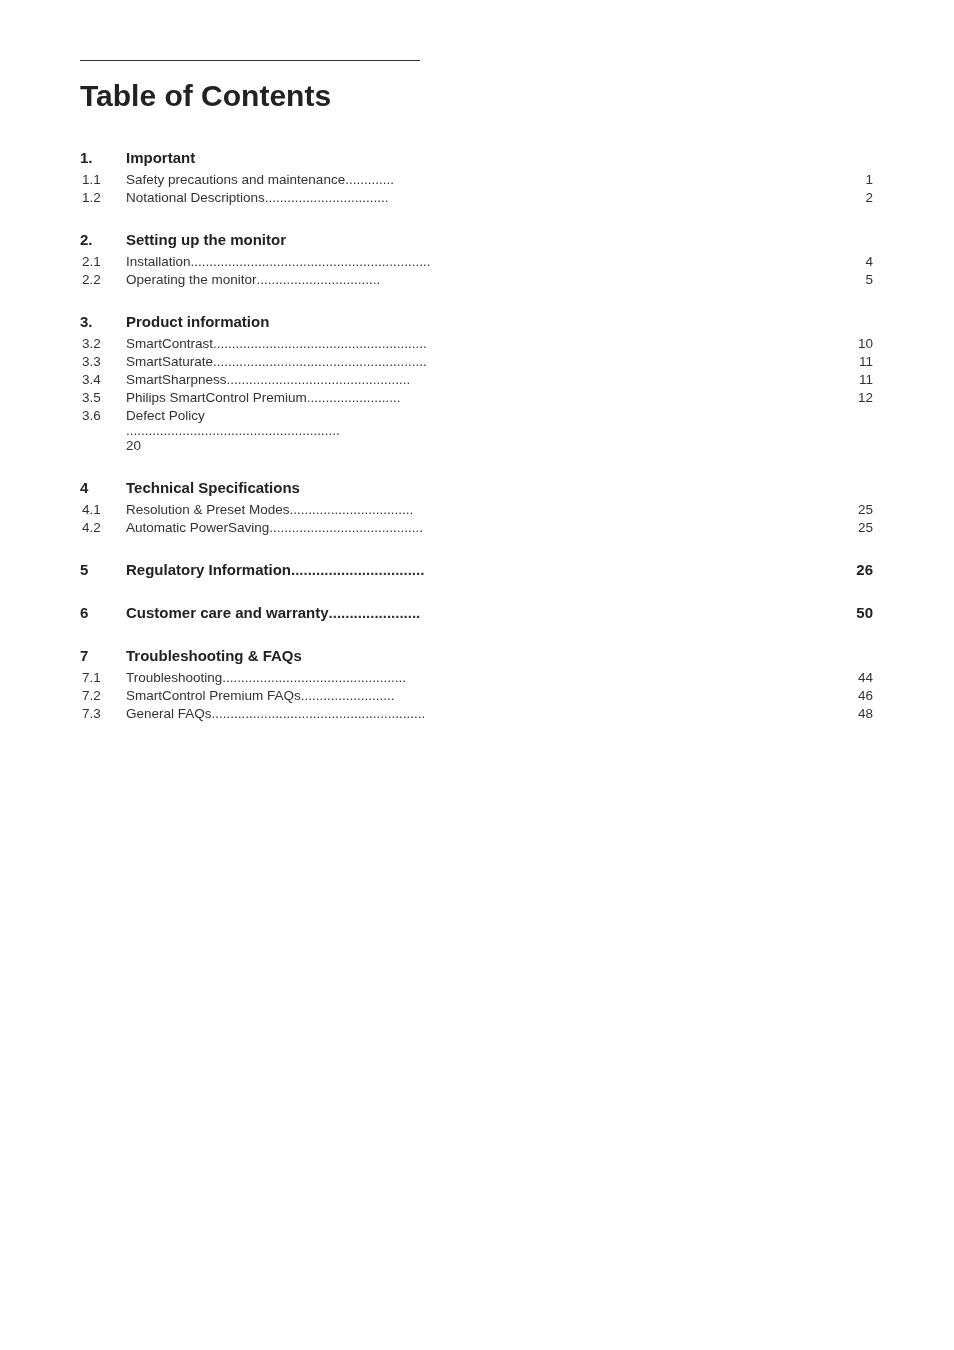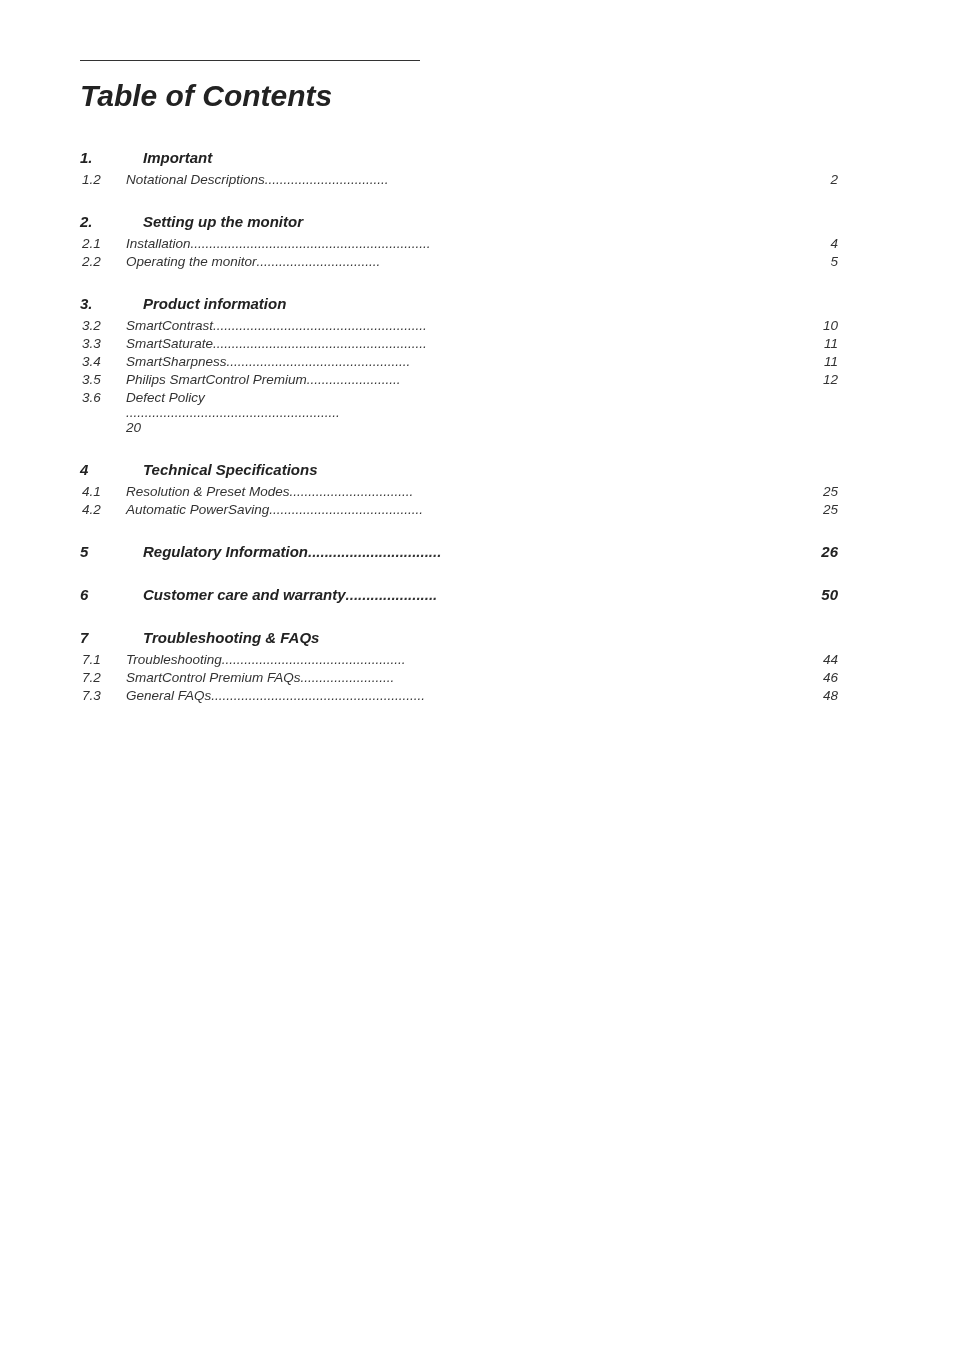--- a/index.html
+++ b/index.html
@@ -11,23 +11,22 @@
     body {
       background: #ffffff;
       font-family: Arial, Helvetica, sans-serif;
       font-size: 14px;
       color: #222222;
       width: 954px;
       min-height: 1350px;
     }
 
     .page {
-      padding: 60px 116px 60px 80px;
+      padding: 60px 81px 60px 80px;
       max-width: 954px;
-      font-style: italic;
     }
 
     .top-rule {
       border: none;
       border-top: 1.5px solid #333;
       width: 340px;
       margin-bottom: 18px;
     }
 
     .page-title {
@@ -91,21 +90,20 @@
     .main-section-row .sec-num {
       font-size: 15px;
       font-weight: bold;
       min-width: 46px;
     }
 
     .main-section-row .sec-content {
       display: flex;
       flex: 1;
       align-items: baseline;
-      margin-left: 17px;
     }
 
     .main-section-row .sec-label {
       font-size: 15px;
       font-weight: bold;
       color: #222;
       white-space: nowrap;
     }
 
     .main-section-row .dots-fill {
@@ -175,20 +173,28 @@
 
 <div class="page">
   <hr class="top-rule">
   <h1 class="page-title">Table of Contents</h1>
 
   <div class="subsection-block">
     <div class="main-section-row">
       <span class="sec-num">1.</span>
       <div class="sec-content">
         <span class="sec-label">Important</span>
+      </div>
+    </div>
+    <div class="entry-row">
+      <span class="entry-num">1.1</span>
+      <div class="entry-content">
+        <span class="entry-label">Safety precautions and maintenance</span>
+        <span class="dots-fill">.............</span>
+        <span class="page-num">1</span>
       </div>
     </div>
     <div class="entry-row">
       <span class="entry-num">1.2</span>
       <div class="entry-content">
         <span class="entry-label">Notational Descriptions</span>
         <span class="dots-fill">.................................</span>
         <span class="page-num">2</span>
       </div>
     </div>

